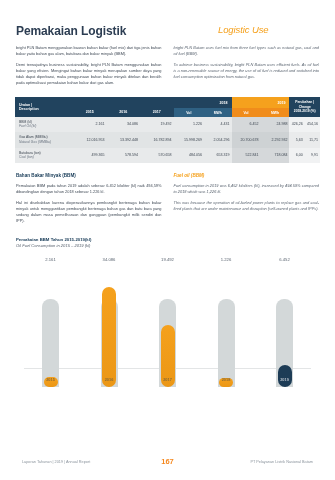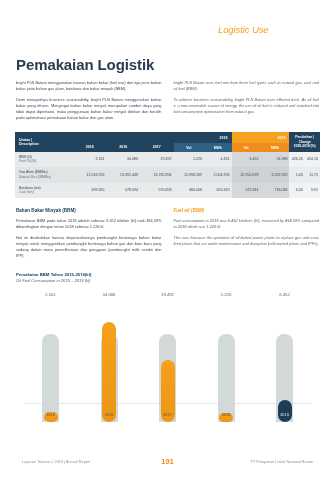--- a/index.html
+++ b/index.html
@@ -8,21 +8,21 @@
     background: #ffffff;
     font-family: "Liberation Sans", sans-serif;
     overflow: hidden;
   }
   .page { position: relative; width: 335px; height: 480px; background:#fff; }
 
   
   .titles { display:flex; padding: 24px 16px 0 16px; }
   .titles > div { width: 50%; }
   .title-id {
-    font-size: 15px; font-weight: bold; color:#2c3d52; letter-spacing:-0.1px;margin-top:32px;
+    font-size: 12px; font-weight: bold; color:#2c3d52; letter-spacing:-0.1px;
   }
   .title-en {
     font-size: 9.5px; font-style: italic; color:#f5a11d; letter-spacing:-0.1px;text-align:center;
   }
 
   
   .intro { display:flex; padding: 7px 16px 0 16px; gap: 12px; }
   .intro .col { width: 50%; }
   .intro p {
     font-size: 3.9px; line-height: 1.55; color:#404a56;
@@ -282,17 +282,17 @@
           <div class="track" style="height:88px;"></div>
           <div class="fill navy" style="height:22px;"></div>
           <div class="yearlabel onnavy">2019</div>
         </div>
       </div>
     </div>
   </div>
 
   <div class="footer">
     <div class="left">Laporan Tahunan | 2019 | Annual Report</div>
-    <div class="pageno">191</div>
+    <div class="pageno">167</div>
     <div class="right">PT Pelayanan Listrik Nasional Batam</div>
   </div>
 
 </div>
 
 </body></html>

